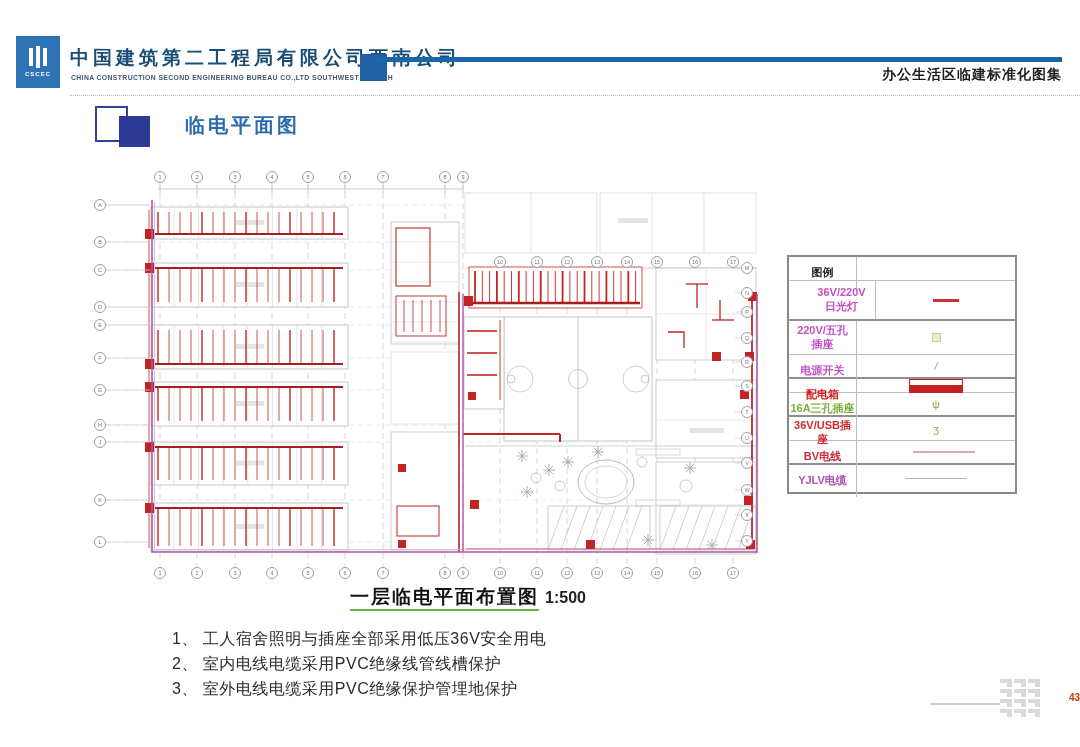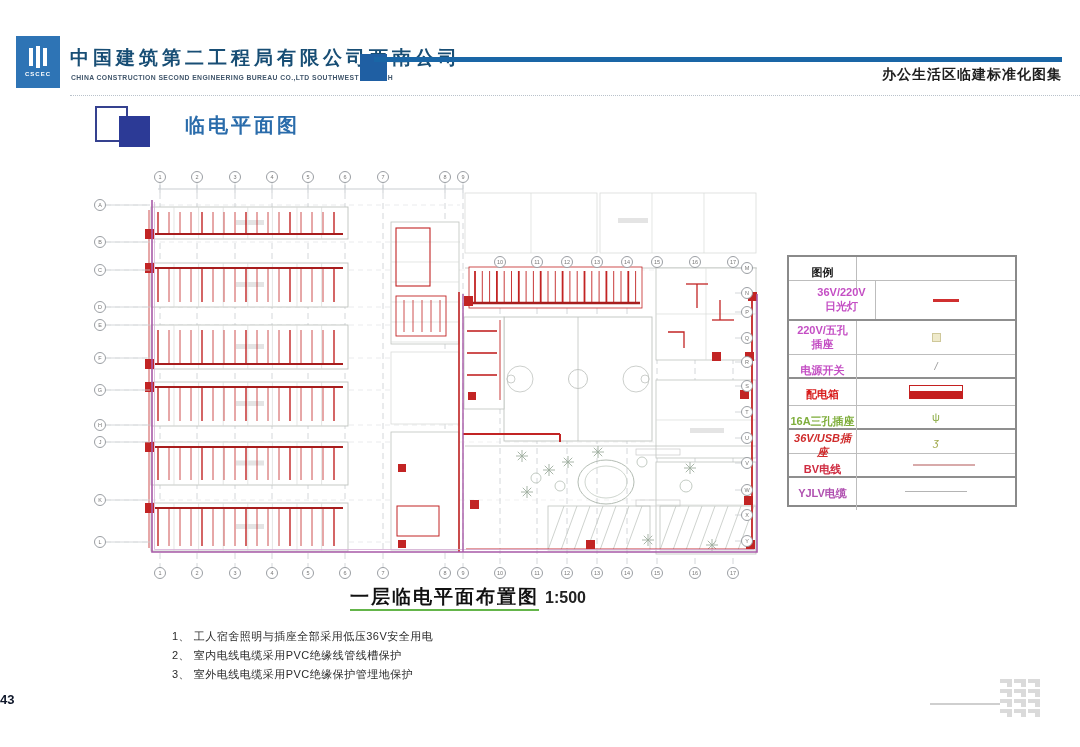--- a/index.html
+++ b/index.html
@@ -41,29 +41,29 @@
   .sym[data-symbol="socket5"]       { width:9px; height:9px; background:#efeacb; border:1px solid #cfc89a; }
   .sym[data-symbol="switch-slash"]  { color:#9a9a9a; font-size:11px; font-style:italic; }
   .sym[data-symbol="dist-box"]      { width:54px; height:14px; border:1.5px solid #c42020; background:linear-gradient(to bottom,#ffffff 38%,#c42020 38%); }
   .sym[data-symbol="socket16"]      { color:#8fae4a; font-size:11px; }
   .sym[data-symbol="usb-socket"]    { color:#a0a84a; font-size:11px; }
   .sym[data-symbol="thin-line-bv"]  { width:62px; height:1.5px; background:#d8aaaa; }
   .sym[data-symbol="thin-line-yjlv"]{ width:62px; height:1.5px; background:#b4b4b4; }
 
   
   .h-head { height:24px; } .h-a { height:40px; } .h-b { height:34px; } .h-c { height:24px; }
-  .h-d { height:27px; } .h-e { height:24px; } .h-f { height:24px;font-style:italic; } .h-g { height:24px;gap:16px; } .h-h { height:27px; }
+  .h-d { height:14px; } .h-e { height:24px; } .h-f { height:24px; } .h-g { height:24px;gap:16px; } .h-h { height:27px; }
 
   
   .caption { position:absolute; left:350px; top:584px; white-space:nowrap; }
   .cap-main { font-size:19px; font-weight:bold; color:#111; letter-spacing:2px; border-bottom:2.5px solid #64b54a; padding-bottom:2px; }
   .cap-scale { font-size:16px; font-weight:bold; color:#222; margin-left:6px; }
-  .notes { position:absolute; left:172px; top:629px; font-size:11px; color:#2b2b2b; }
+  .notes { position:absolute; left:172px; top:629px; font-size:16px; color:#2b2b2b; }
   .notes div { margin-bottom:4px; letter-spacing:0.5px; }
-  .page-num { position:absolute; left:0; right:0; top:692px; text-align:left; font-size:13px; font-weight:bold; color:#0f172a; }
+  .page-num { position:absolute; left:0; right:0; top:692px; text-align:right; font-size:10px; font-weight:bold; color:#c2410c; }
 </style>
 </head>
 <body>
 
 <div class="page">
 
   <div class="logo-box">
     <span class="logo-bars">
         <i></i>
         <i></i>

